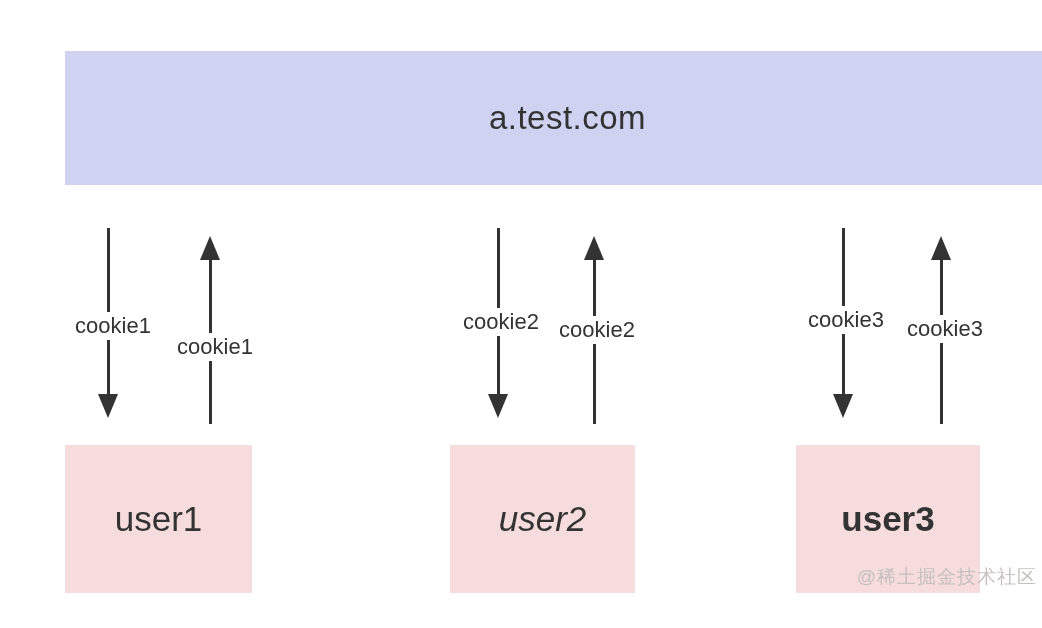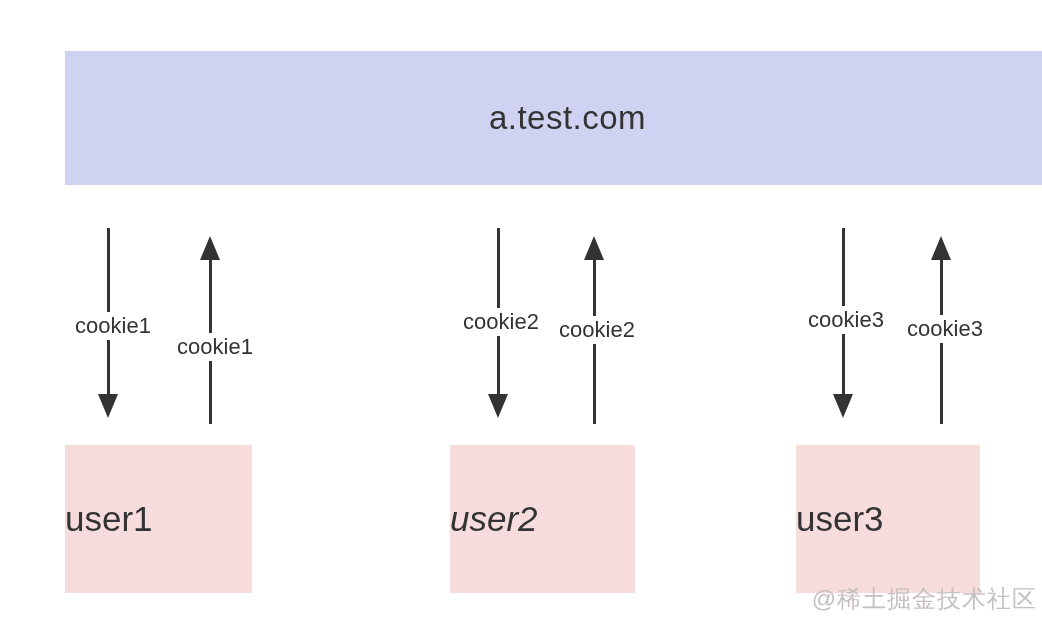--- a/index.html
+++ b/index.html
@@ -31,21 +31,21 @@
     color: #333333;
     letter-spacing: 0.5px;
   }
   .user-box {
     position: absolute;
     top: 445px;
     height: 148px;
     background: var(--user-bg, #f6dcdc);
     display: flex;
     align-items: center;
-    justify-content: flex-start;
+    justify-content: center;
   }
   .user-box .label {
     font-size: 35px;
     color: #333333;
   }
   .shaft {
     position: absolute;
     width: 3px;
     background: var(--arrow, #333333);
   }
@@ -64,22 +64,22 @@
     background: #ffffff;
     padding: 1px 4px;
     font-size: 22px;
     color: #333333;
     white-space: nowrap;
     z-index: 2;
   }
   .watermark {
     position: absolute;
     right: 5px;
-    top: 583px;
-    font-size: 24px;
+    top: 564px;
+    font-size: 19px;
     color: var(--watermark, #c6c0c0);
     letter-spacing: 1px;
   }
 </style>
 </head>
 <body>
 
 <div class="canvas">
 
   <div class="server-box">
@@ -116,20 +116,20 @@
 
   <div>
     <div class="shaft" style="left:842px; top:228px; height:170px;"></div>
     <div class="head head-down" style="left:833px; top:394px;"></div>
     <span class="cookie-label" style="left:846px; top:320px;">cookie3</span>
 
     <div class="head head-up" style="left:931px; top:236px;"></div>
     <div class="shaft" style="left:940px; top:258px; height:166px;"></div>
     <span class="cookie-label" style="left:945px; top:329px;">cookie3</span>
 
-    <div class="user-box" style="left:796px; width:184px;">
+    <div class="user-box" style="left:796px; width:184px;font-weight:bold;">
       <span class="label">user3</span>
     </div>
   </div>
 
   <div class="watermark">@稀土掘金技术社区</div>
 
 </div>
 
 </body></html>

